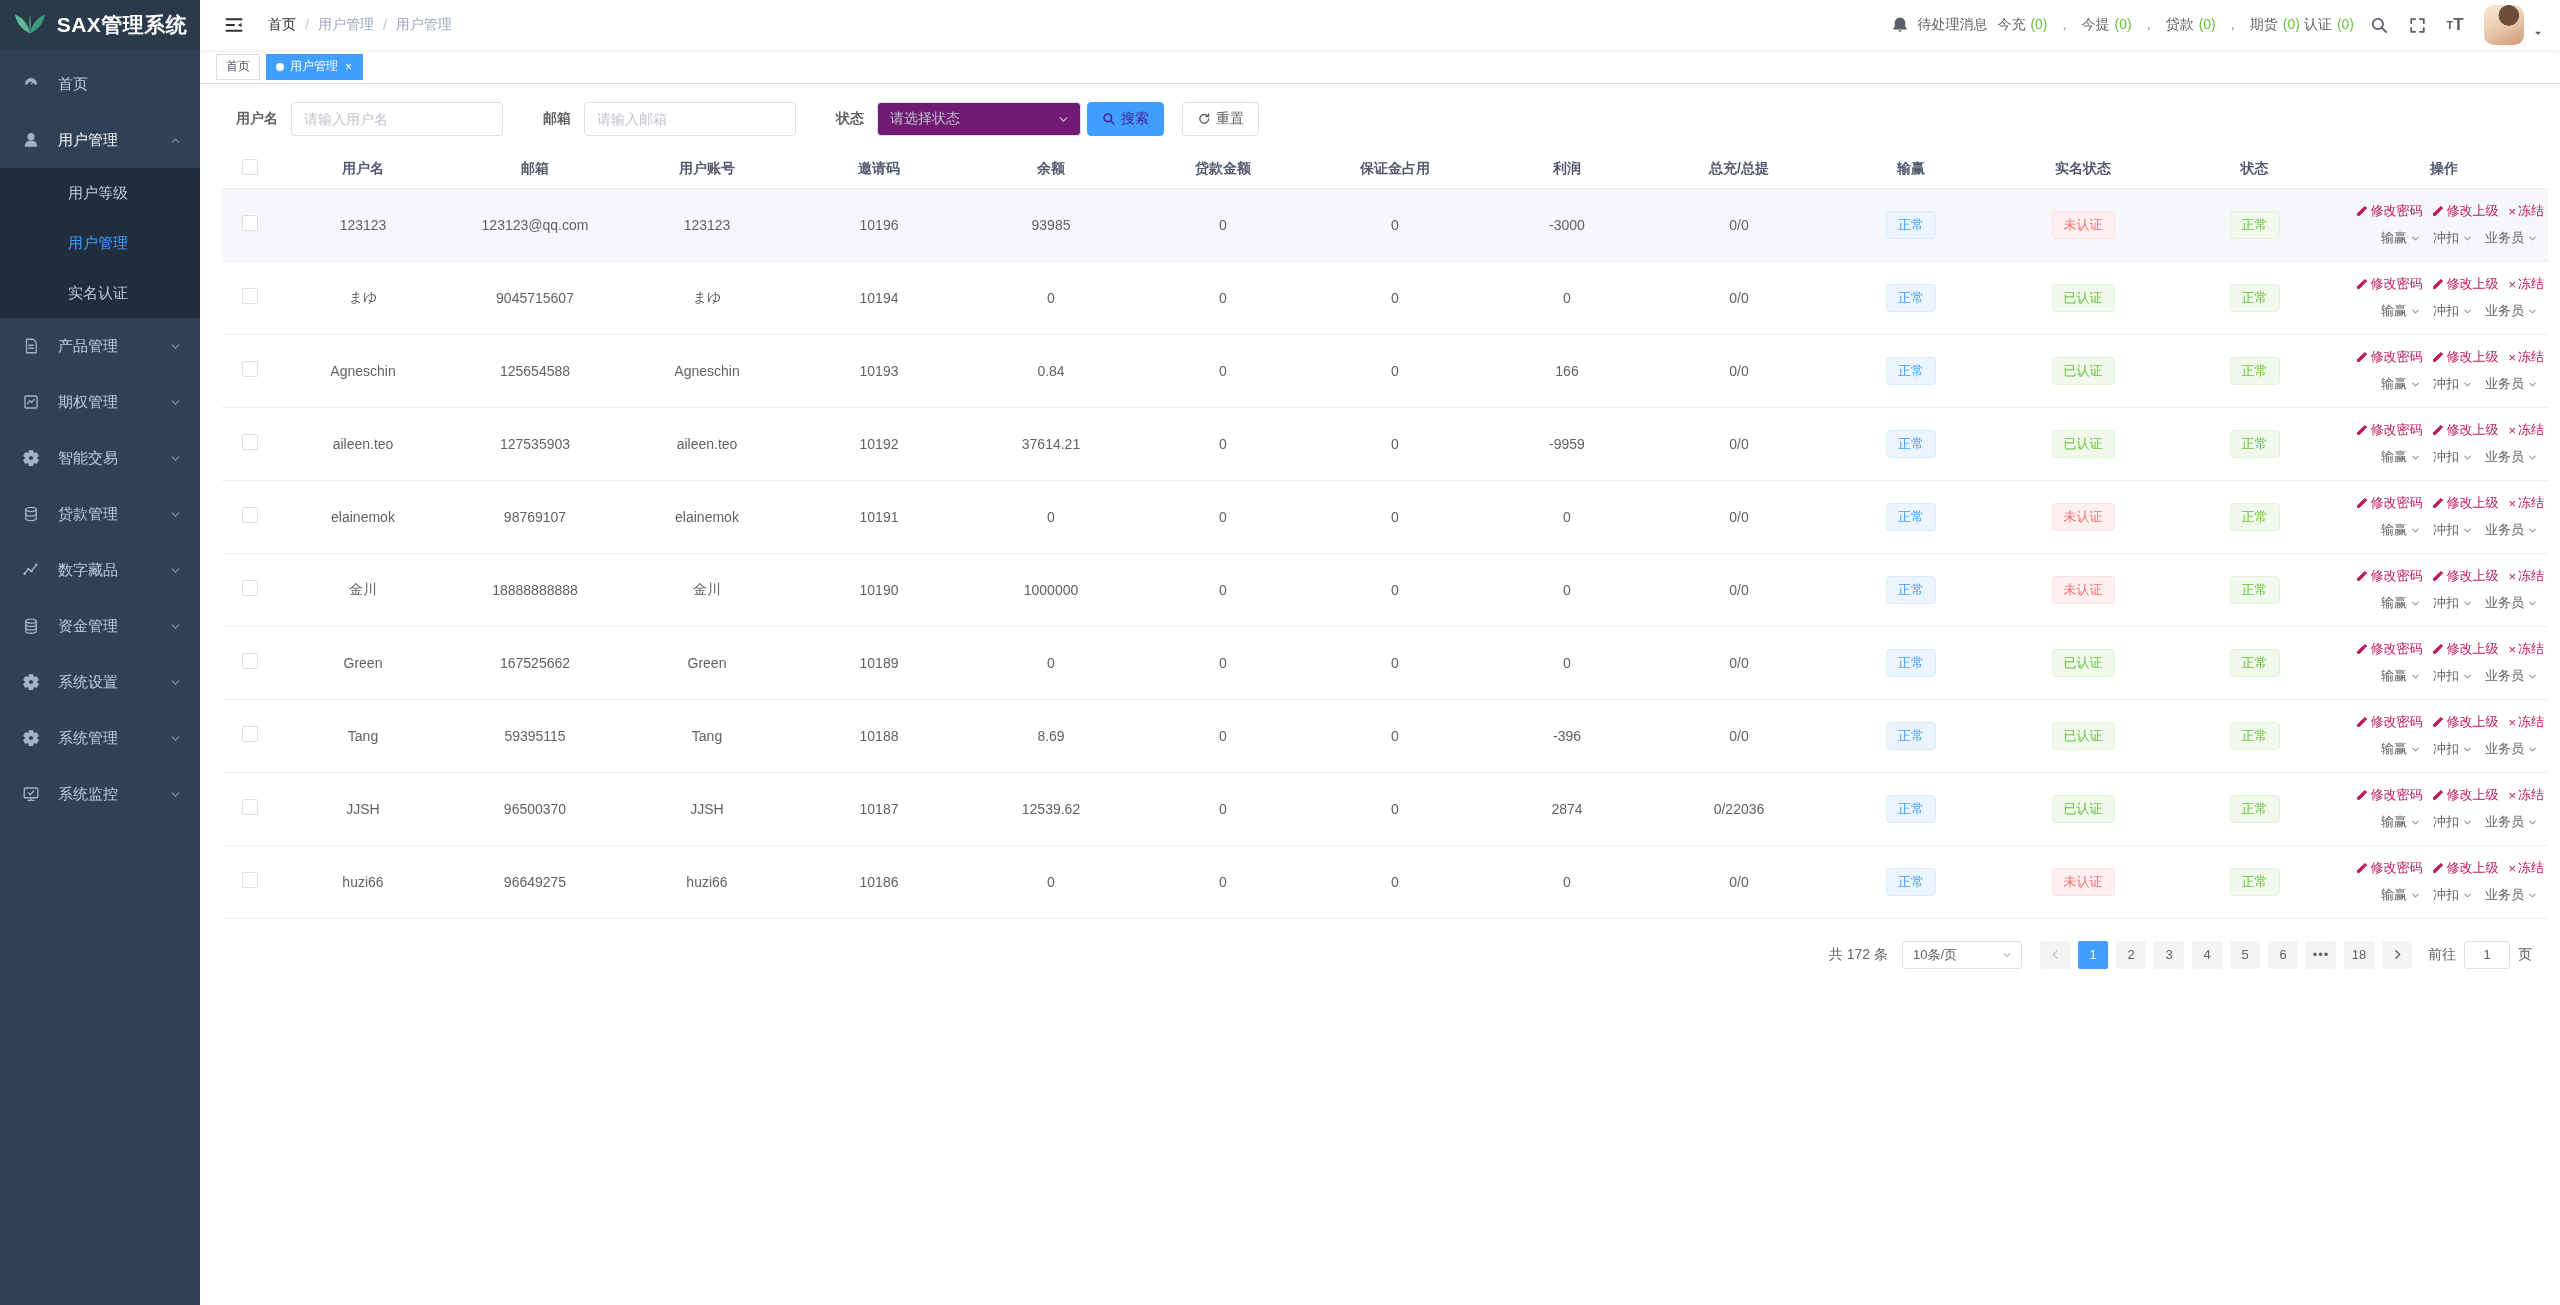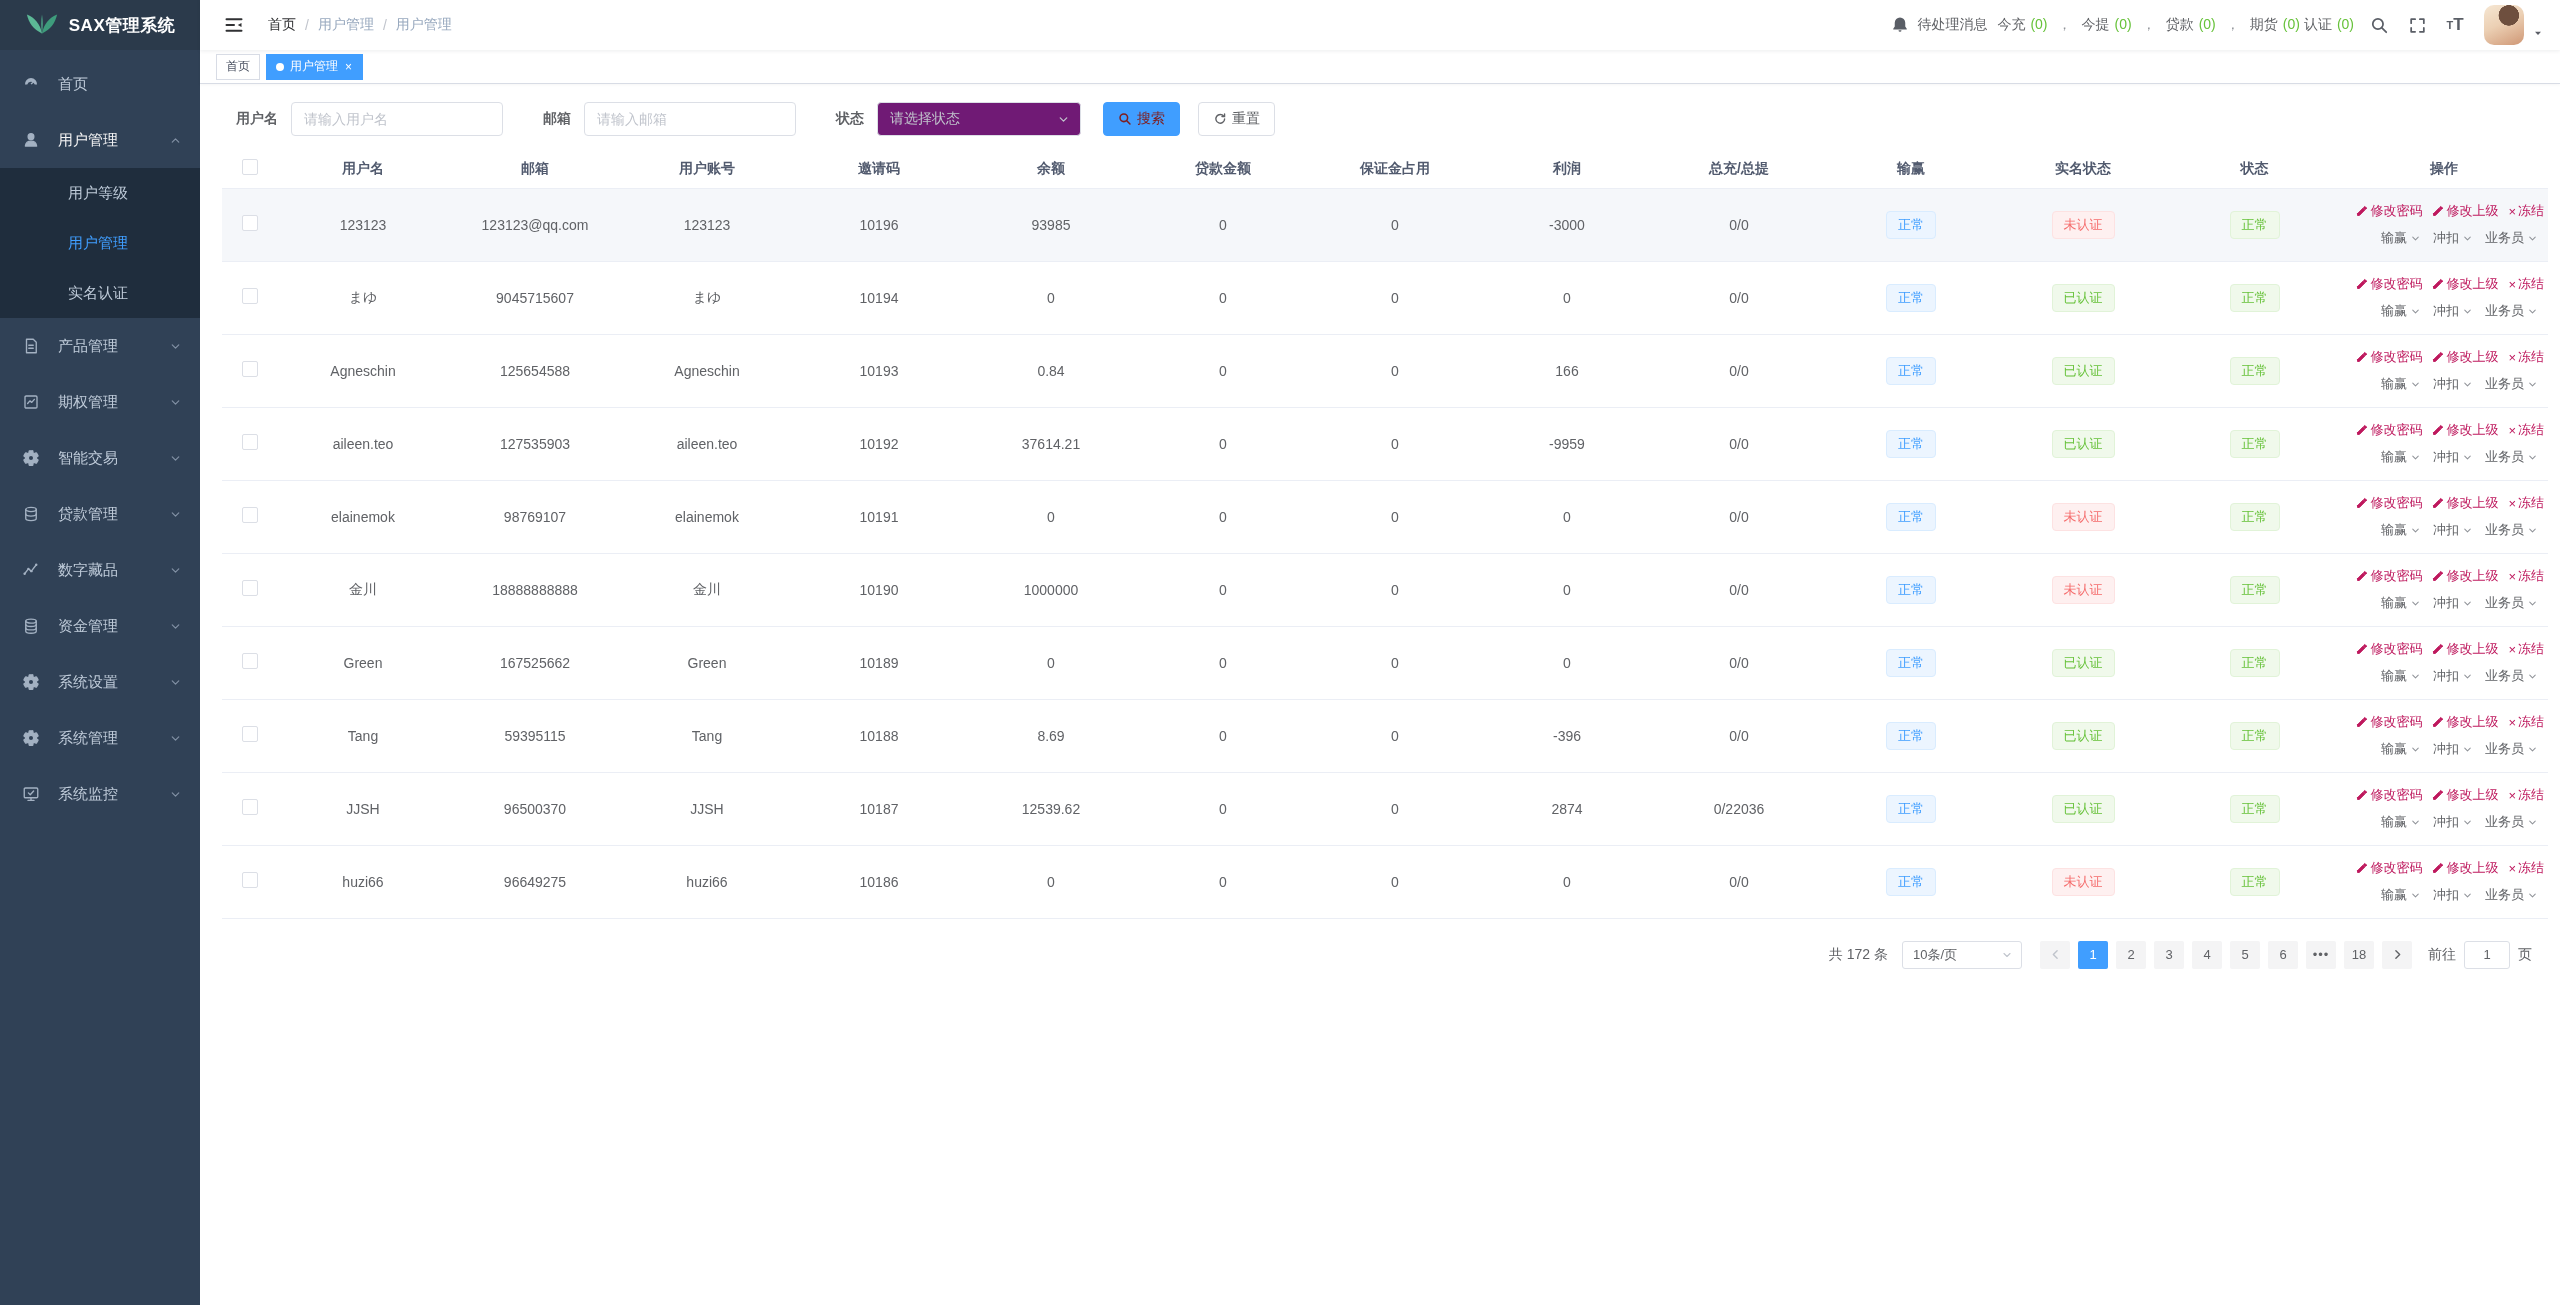--- a/index.html
+++ b/index.html
@@ -3,21 +3,21 @@
 <meta charset="utf-8">
 <style>
   * { margin:0; padding:0; box-sizing:border-box; }
   html,body { width:2560px; height:1305px; overflow:hidden; background:#fff;
     font-family:"Liberation Sans","DejaVu Sans",sans-serif; font-size:14px; color:#606266; }
   .app { display:flex; width:2560px; height:1305px; }
 
   
   .sidebar { width:200px; flex-shrink:0; background:#304156; height:100%; overflow:hidden; }
   .logo { height:50px; display:flex; align-items:center; justify-content:center; gap:10px; background:#2b3a4b; }
-  .logo-text { color:#fff; font-weight:bold; font-size:17px; letter-spacing:.5px; }
+  .logo-text { color:#fff; font-weight:bold; font-size:21px; letter-spacing:.5px; }
   .menu { padding-top:6px; }
   .menu-item { height:56px; display:flex; align-items:center; padding:0 18px 0 20px; color:#bfcbd9; font-size:15px; cursor:pointer; }
   .menu-item.expanded { color:#f4f4f5; }
   .mi-icon { width:22px; height:22px; margin-right:16px; display:inline-flex; align-items:center; justify-content:center; color:#a3b1c2; }
   .mi-icon svg { width:18px; height:18px; }
   .mi-label { flex:1; }
   .mi-arrow { color:#8291a5; display:inline-flex; }
   .mi-arrow svg { width:13px; height:13px; }
   .submenu { background:#1f2d3d; }
   .submenu-item { height:50px; display:flex; align-items:center; padding-left:68px; color:#bfcbd9; font-size:15px; cursor:pointer; }
@@ -68,21 +68,21 @@
   .f-input { width:212px; height:34px; border:1px solid #dcdfe6; border-radius:4px; padding:0 12px; font-size:14px; color:#606266;
     outline:none; font-family:inherit; }
   .f-input::placeholder { color:#c0c4cc; }
   .f-gap { width:40px; }
   .f-select { width:204px; height:34px; border:1px solid #dcdfe6; border-radius:4px; padding:0 10px 0 12px; display:inline-flex;
     align-items:center; justify-content:space-between; color:#c0c4cc; cursor:pointer; background:#701a75; }
   .f-select svg { width:13px; height:13px; color:#c0c4cc; }
   .btn { height:34px; border-radius:4px; border:1px solid #dcdfe6; background:#fff; color:#606266; font-size:14px;
     display:inline-flex; align-items:center; justify-content:center; gap:5px; cursor:pointer; padding:0 14px; font-family:inherit; }
   .btn svg { width:14px; height:14px; }
-  .btn-primary { background:#409eff; border-color:#409eff; color:#7f1d1d; margin-left:22px; }
+  .btn-primary { background:#409eff; border-color:#409eff; color:#4c1d95; margin-left:6px; }
   .btn-reset { margin-left:18px; }
   .add-row { display:flex; align-items:center; justify-content:space-between; margin-top:20px; }
   .btn-add { height:28px; padding:0 12px; font-size:13px; background:#ecf5ff; border:1px solid #b3d8ff; color:#409eff; border-radius:4px;
     display:inline-flex; align-items:center; gap:4px; cursor:pointer; }
   .btn-add svg { width:12px; height:12px; }
   .table-tools { display:flex; gap:10px; margin-right:6px; }
   .tool-circle { width:32px; height:32px; border:1px solid #e4e7ed; border-radius:50%; display:inline-flex; align-items:center;
     justify-content:center; color:#606266; cursor:pointer; background:#fff; }
   .tool-circle svg { width:15px; height:15px; }
 

